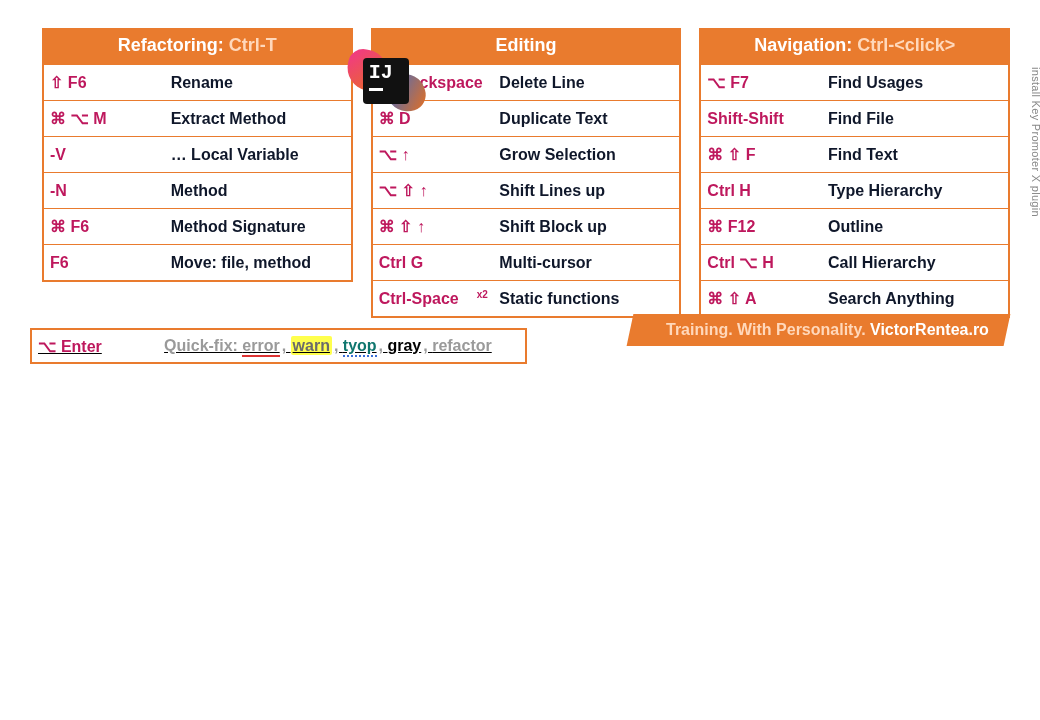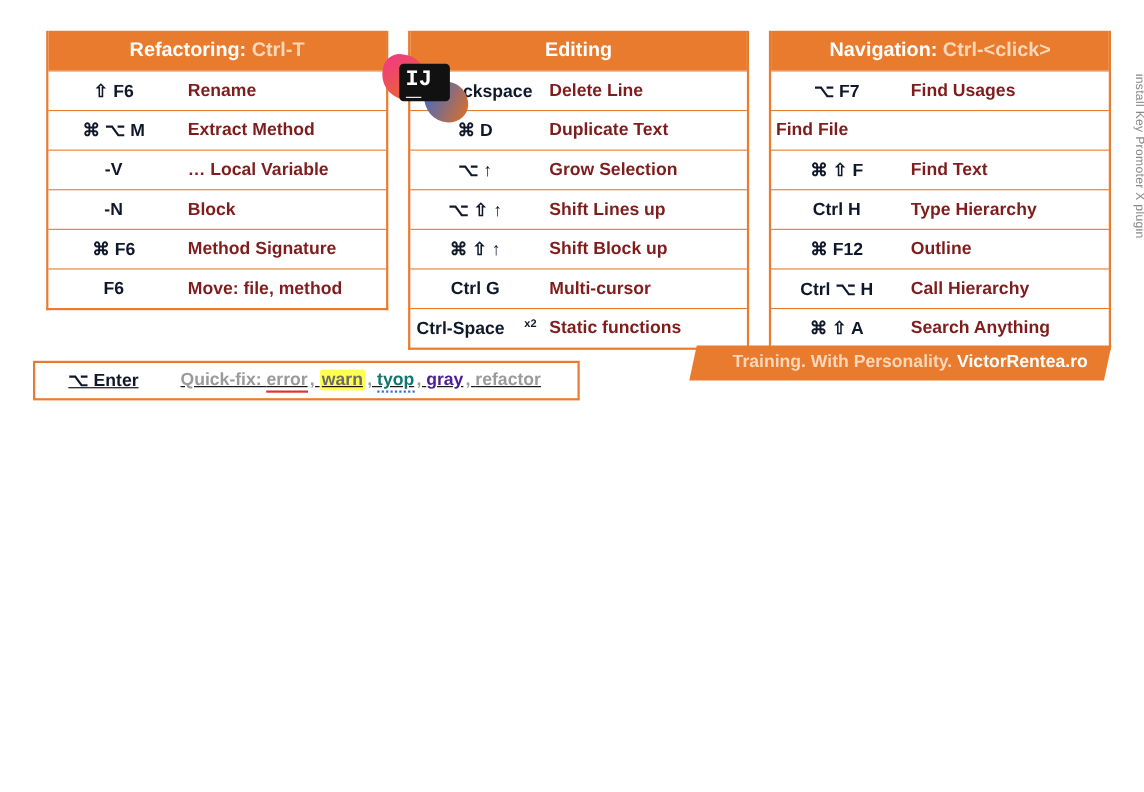--- a/index.html
+++ b/index.html
@@ -34,51 +34,51 @@
   }
   .card-header .faded { color: #ffd8bb; font-weight: 600; }
   .row {
     display: flex;
     align-items: center;
     border-top: 1px solid #e97b2e;
     min-height: 36px;
   }
   .key {
     width: 40%;
-    text-align: center;
+    text-align: left;
     padding: 6px 10px 6px 6px;
     font-weight: 700;
     font-size: 16px;
-    color: #0f172a;
+    color: #be185d;
     white-space: nowrap;
   }
   .key sup { font-size: 10px; font-weight: 700; vertical-align: super; margin-left: 18px; }
   .desc {
     width: 60%;
     padding: 6px 8px 6px 4px;
-    color: #7f1d1d;
+    color: #0f172a;
     font-size: 16px;
     font-weight: 600;
   }
   .quickfix-card {
     margin-top: 10px;
     border: 2px solid #e97b2e;
     display: flex;
     align-items: center;
     min-height: 36px;
     width: calc(33.33% + 170px);
     text-decoration: underline;
   }
   .quickfix-card .key { width: 26%; }
   .quickfix-card .desc { width: 74%; color: #9a9a9a; font-weight: 600; }
   .qf-part { margin-right: 2px; }
   .underline-red { border-bottom: 2px solid #d33; padding-bottom: 1px; }
   .hl-yellow { background: #ffff4d; color: #6b6b6b; padding: 1px 2px; border-radius: 2px; }
   .underline-blue { border-bottom: 2px dotted #3a6fd8; color:#0f766e; padding-bottom: 1px; }
-  .gray-word { color: #4c1d95; }
+  .gray-word { color: #000000; }
   .footer-banner {
     position: absolute;
     right: 33px;
     top: 314px;
     background: #e97b2e;
     color: #fff;
     font-size: 16px;
     font-weight: 600;
     padding: 7px 18px 7px 36px;
     transform: skewX(-12deg);
@@ -123,21 +123,21 @@
   }
   .ij-splash::after {
     width: 38px; height: 38px;
     right: -2px; bottom: 4px;
     background: linear-gradient(135deg, #2f6bd6, #e86f1d);
     transform: rotate(-18deg);
   }
   .ij-box {
     position: absolute;
     left: 12px; top: 14px;
-    width: 46px; height: 34px;
+    width: 46px; height: 46px;
     background: #111;
     border-radius: 4px;
     color: #fff;
     font-family: "Courier New", monospace;
     font-weight: 700;
     font-size: 20px;
     display: flex;
     flex-direction: column;
     align-items: flex-start;
     justify-content: flex-start;
@@ -162,21 +162,21 @@
       <div class="row">
           <div class="key">⌘ ⌥ M</div>
           <div class="desc">Extract Method</div>
         </div>
       <div class="row">
           <div class="key">-V</div>
           <div class="desc">… Local Variable</div>
         </div>
       <div class="row">
           <div class="key">-N</div>
-          <div class="desc">Block</div>
+          <div class="desc">Method</div>
         </div>
       <div class="row">
           <div class="key">⌘ F6</div>
           <div class="desc">Method Signature</div>
         </div>
       <div class="row">
           <div class="key">F6</div>
           <div class="desc">Move: file, method</div>
         </div>
     </div>
@@ -221,20 +221,21 @@
   <div class="col">
     <div class="card">
       <div class="card-header">
         <span>Navigation: </span><span class="faded">Ctrl-&lt;click&gt;</span>
       </div>
       <div class="row">
           <div class="key">⌥ F7</div>
           <div class="desc">Find Usages</div>
         </div>
       <div class="row">
+          <div class="key">Shift-Shift</div>
           <div class="desc">Find File</div>
         </div>
       <div class="row">
           <div class="key">⌘ ⇧ F</div>
           <div class="desc">Find Text</div>
         </div>
       <div class="row">
           <div class="key">Ctrl H</div>
           <div class="desc">Type Hierarchy</div>
         </div>

